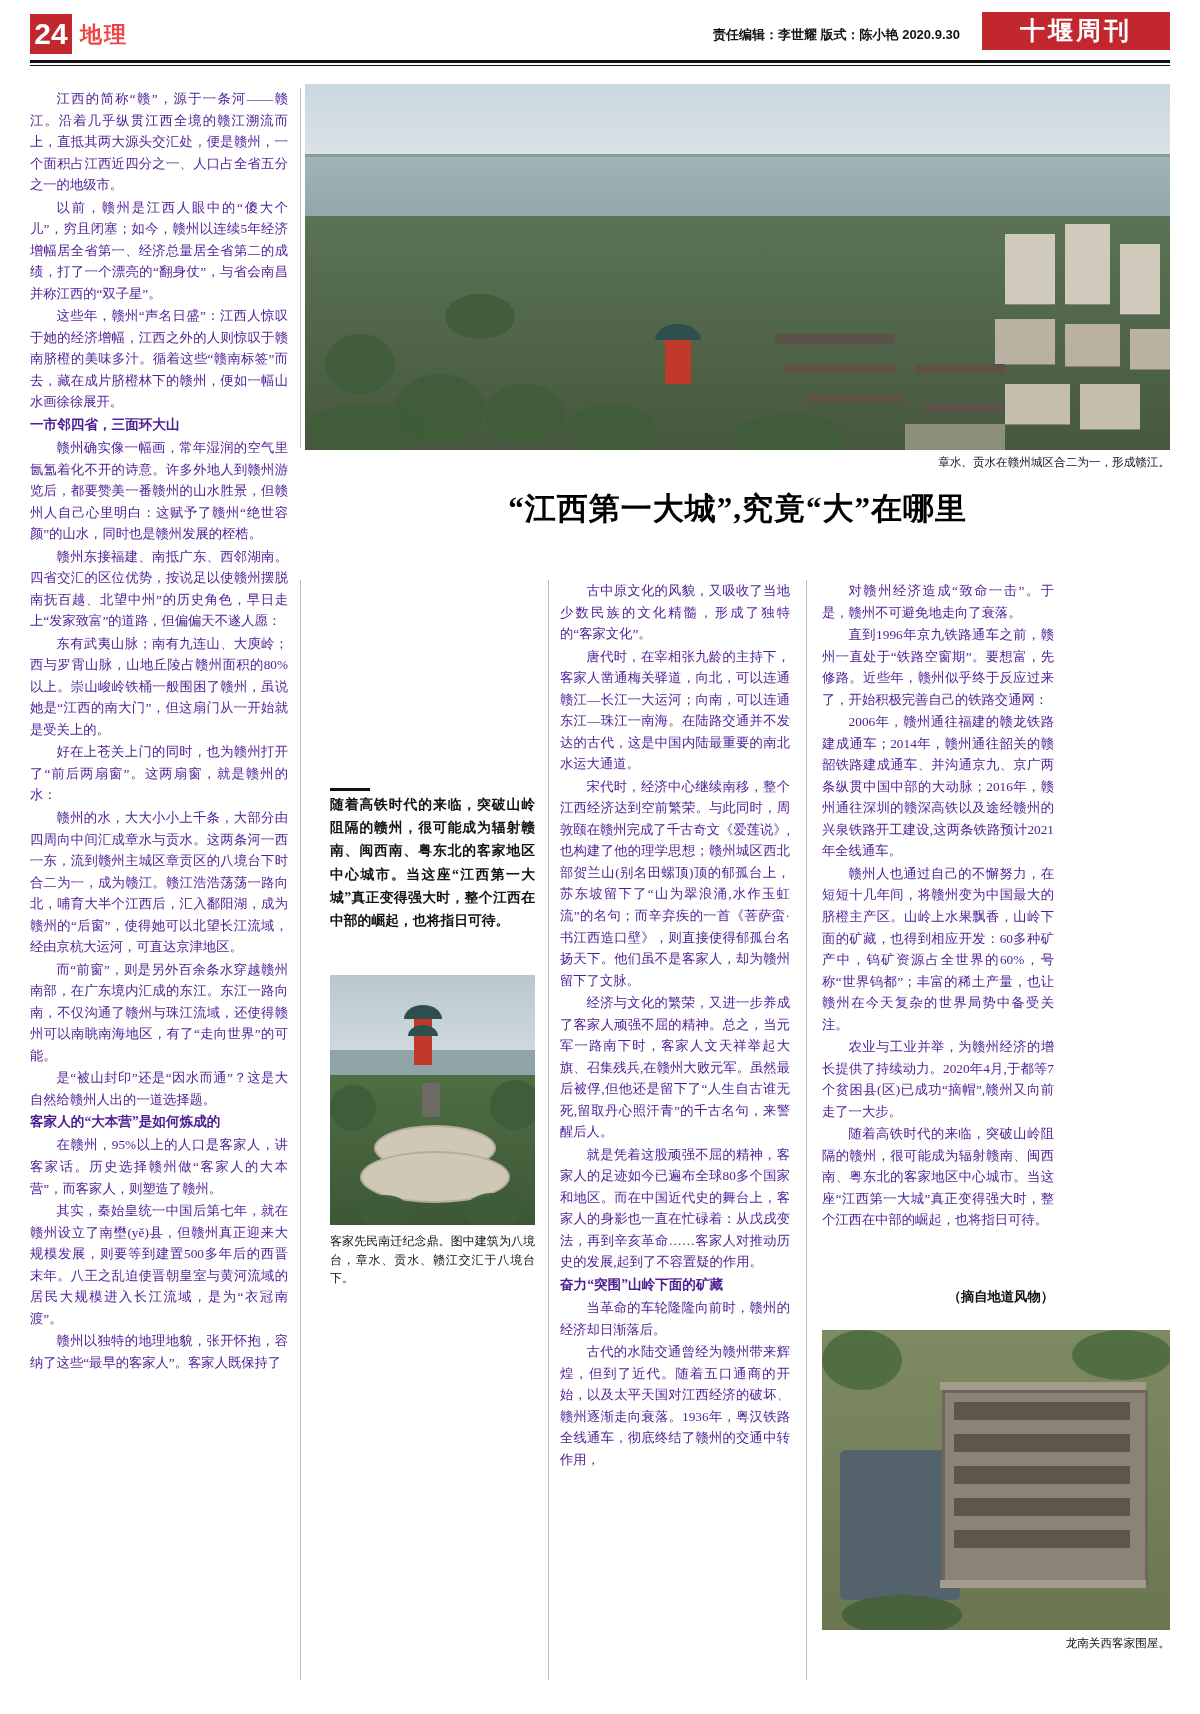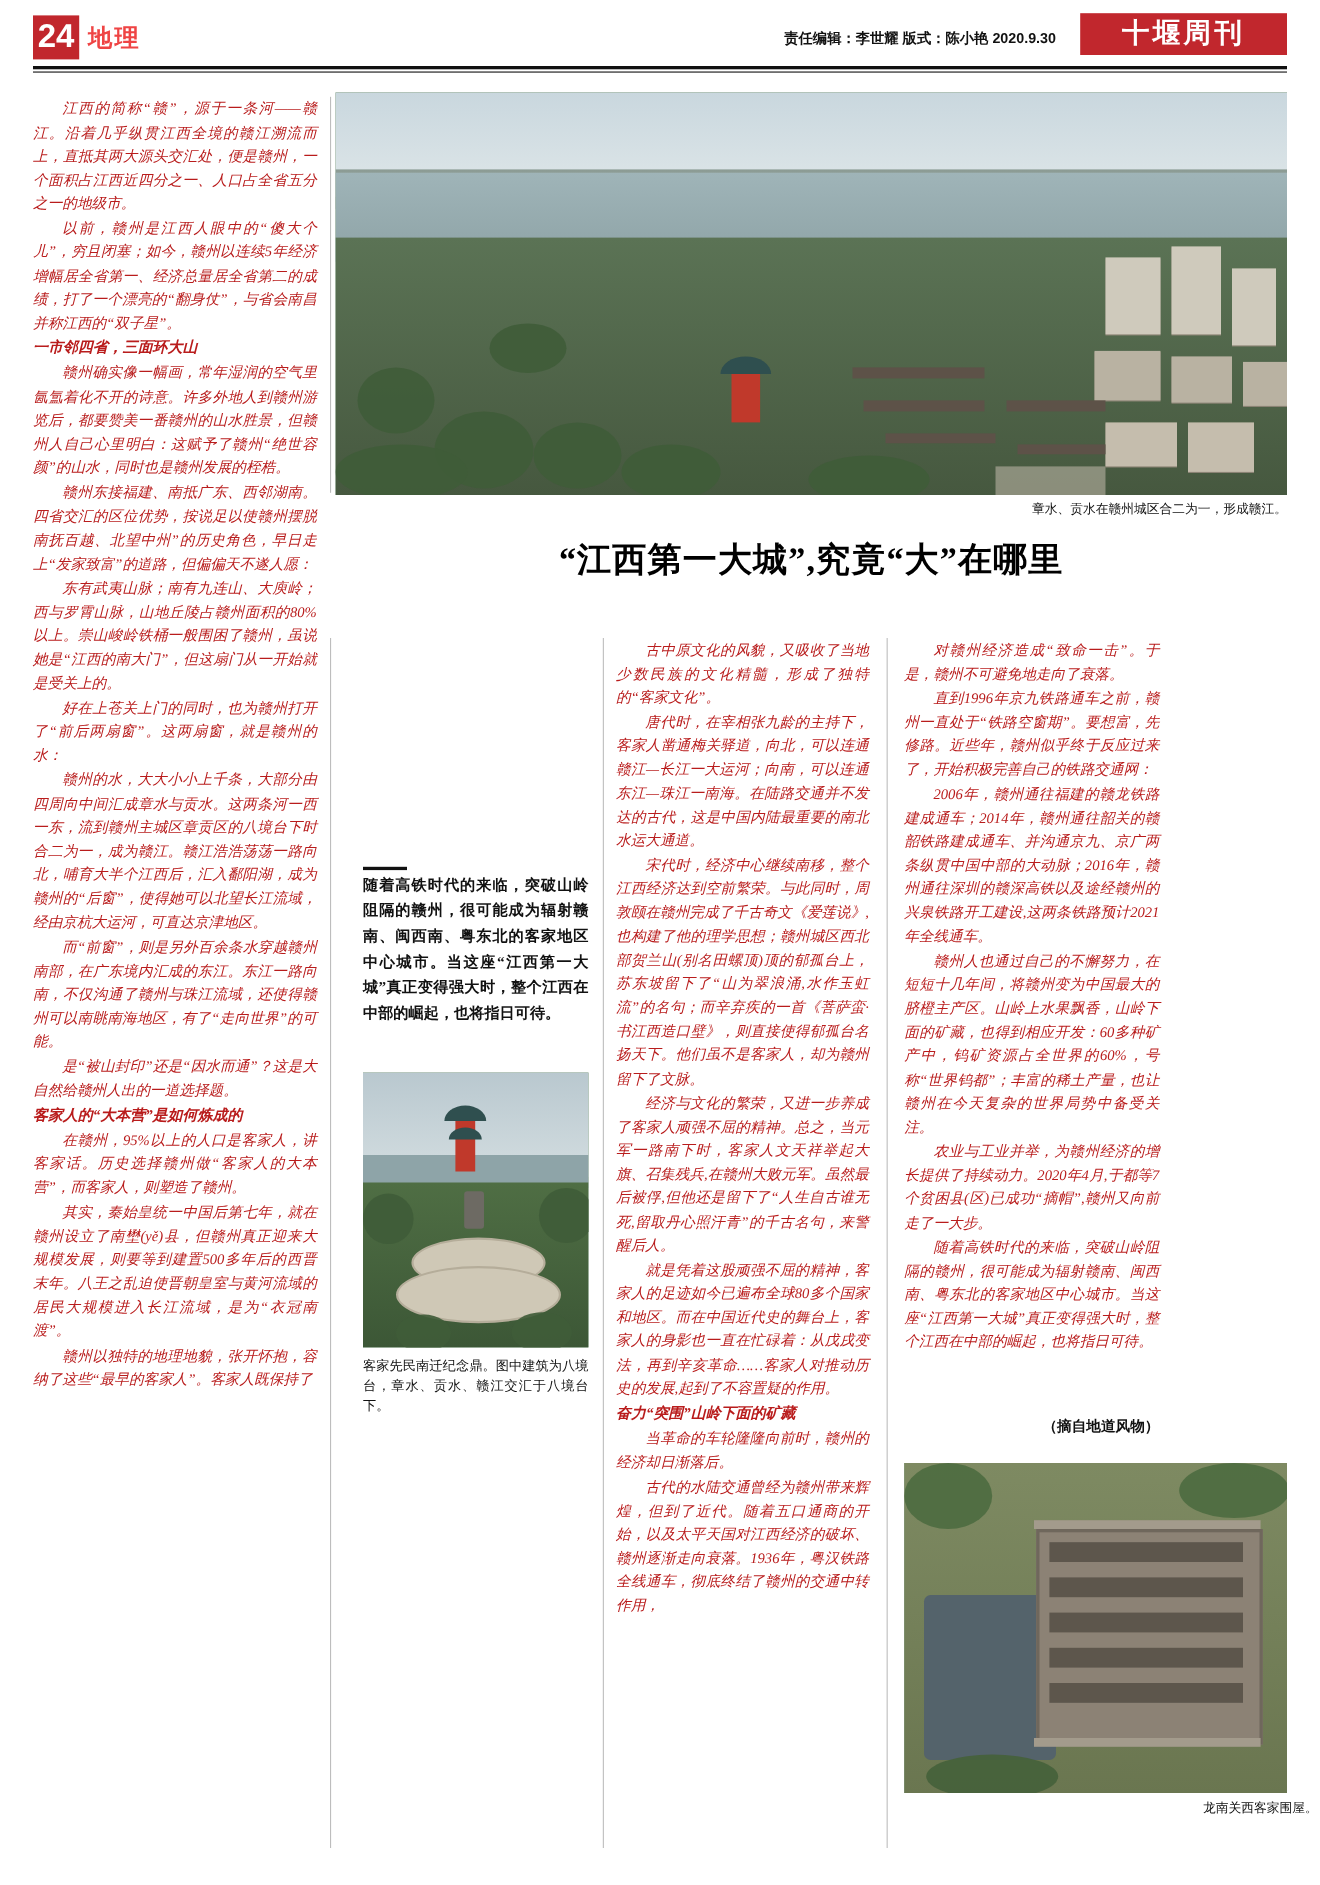--- a/index.html
+++ b/index.html
@@ -86,22 +86,21 @@
     width: 1140px; height: 1px;
     background: #111;
   }
 
   
   .col {
     position: absolute;
     font-size: 13.3px;
     line-height: 1.62;
     text-align: justify;
-    color: #b91c1c;
-    font-style: italic;
+    color: #4c1d95;
   }
   .col p {
     margin: 0 0 1px 0;
     text-indent: 2em;
   }
   .subhead {
     font-weight: bold;
     font-size: 13.6px;
     text-indent: 0 !important;
     margin-top: 7px;
@@ -194,21 +193,21 @@
   }
 
   
   #bot-photo {
     left: 822px;
     top: 1330px;
     width: 348px;
     height: 300px;
   }
   #bot-photo-caption {
-    left: 850px;
+    left: 822px;
     top: 1636px;
     width: 348px;
     text-align: right;
     font-size: 11.6px;
   }
   .source-line {
     position: absolute;
     left: 822px;
     top: 1288px;
     width: 232px;
@@ -293,20 +292,21 @@
     <div class="section-name">地理</div>
     <div class="editor-line">责任编辑：李世耀  版式：陈小艳  2020.9.30</div>
     <div class="logo-box">十堰周刊</div>
     <div class="header-rule"></div>
     <div class="header-rule2"></div>
   </div>
 
   <div class="col" id="col1">
     <p>江西的简称“赣”，源于一条河——赣江。沿着几乎纵贯江西全境的赣江溯流而上，直抵其两大源头交汇处，便是赣州，一个面积占江西近四分之一、人口占全省五分之一的地级市。</p>
     <p>以前，赣州是江西人眼中的“傻大个儿”，穷且闭塞；如今，赣州以连续5年经济增幅居全省第一、经济总量居全省第二的成绩，打了一个漂亮的“翻身仗”，与省会南昌并称江西的“双子星”。</p>
+    <p>这些年，赣州“声名日盛”：江西人惊叹于她的经济增幅，江西之外的人则惊叹于赣南脐橙的美味多汁。循着这些“赣南标签”而去，藏在成片脐橙林下的赣州，便如一幅山水画徐徐展开。</p>
     <p class="subhead">一市邻四省，三面环大山</p>
     <p>赣州确实像一幅画，常年湿润的空气里氤氲着化不开的诗意。许多外地人到赣州游览后，都要赞美一番赣州的山水胜景，但赣州人自己心里明白：这赋予了赣州“绝世容颜”的山水，同时也是赣州发展的桎梏。</p>
     <p>赣州东接福建、南抵广东、西邻湖南。四省交汇的区位优势，按说足以使赣州摆脱南抚百越、北望中州”的历史角色，早日走上“发家致富”的道路，但偏偏天不遂人愿：</p>
     <p>东有武夷山脉；南有九连山、大庾岭；西与罗霄山脉，山地丘陵占赣州面积的80%以上。崇山峻岭铁桶一般围困了赣州，虽说她是“江西的南大门”，但这扇门从一开始就是受关上的。</p>
     <p>好在上苍关上门的同时，也为赣州打开了“前后两扇窗”。这两扇窗，就是赣州的水：</p>
     <p>赣州的水，大大小小上千条，大部分由四周向中间汇成章水与贡水。这两条河一西一东，流到赣州主城区章贡区的八境台下时合二为一，成为赣江。赣江浩浩荡荡一路向北，哺育大半个江西后，汇入鄱阳湖，成为赣州的“后窗”，使得她可以北望长江流域，经由京杭大运河，可直达京津地区。</p>
     <p>而“前窗”，则是另外百余条水穿越赣州南部，在广东境内汇成的东江。东江一路向南，不仅沟通了赣州与珠江流域，还使得赣州可以南眺南海地区，有了“走向世界”的可能。</p>
     <p>是“被山封印”还是“因水而通”？这是大自然给赣州人出的一道选择题。</p>
     <p class="subhead">客家人的“大本营”是如何炼成的</p>
     <p>在赣州，95%以上的人口是客家人，讲客家话。历史选择赣州做“客家人的大本营”，而客家人，则塑造了赣州。</p>

